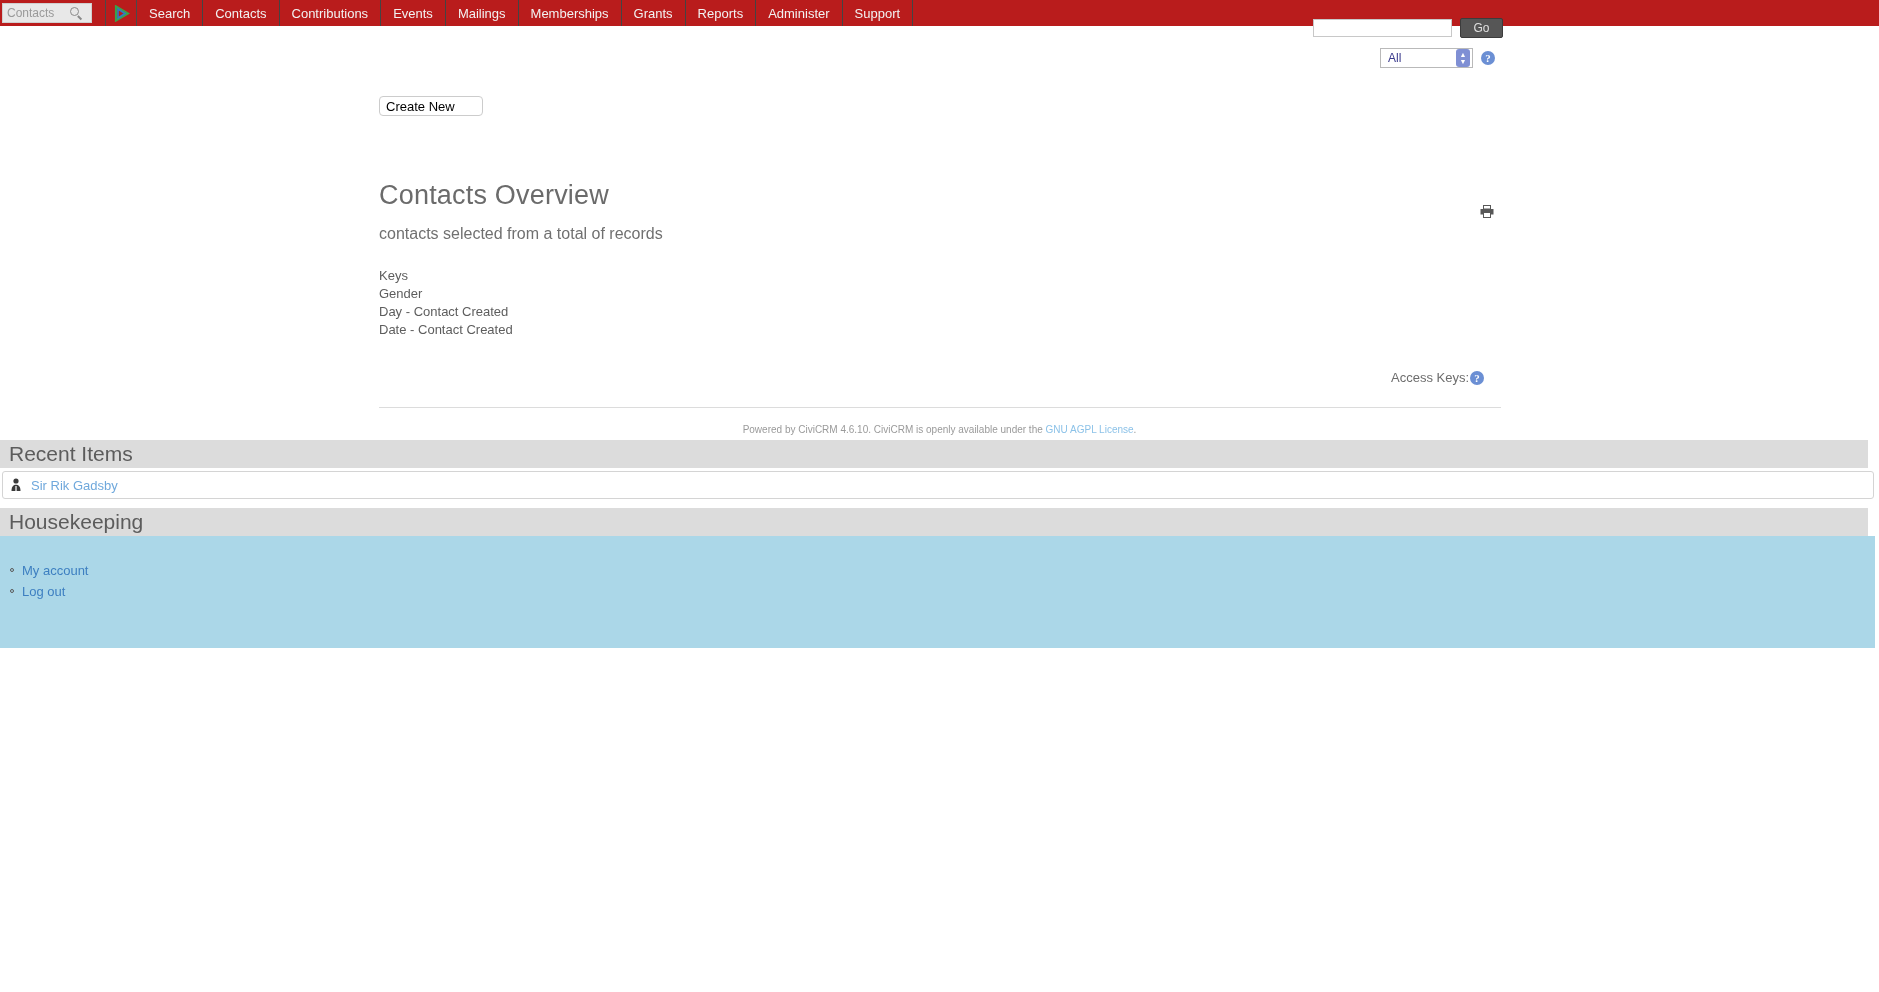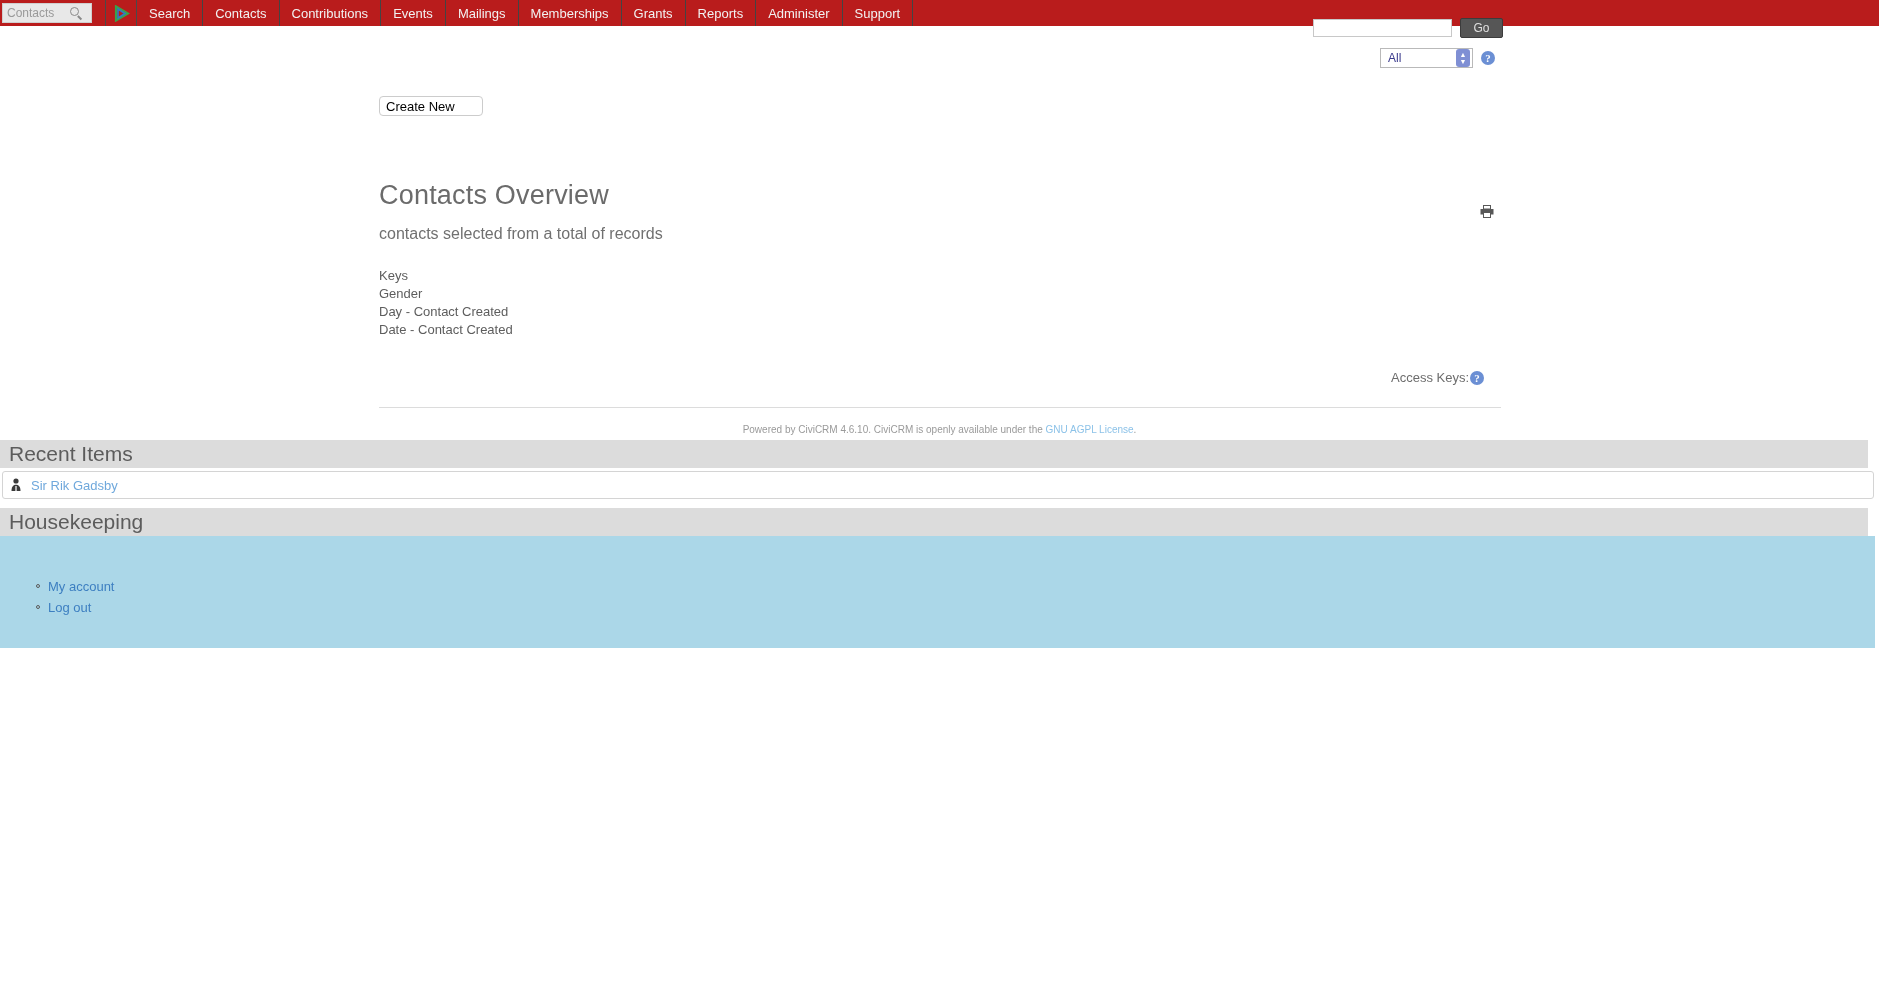--- a/index.html
+++ b/index.html
@@ -312,22 +312,22 @@
   #housekeeping-header { top: 508px; text-align: center; }
   .housekeeping-body {
     position: absolute;
     top: 536px;
     left: 0;
     width: 1875px;
     height: 112px;
     background: #abd7e8;
   }
   .hk-list {
-    margin: 16px;
-    padding: 24px 0 0 32px;
+    margin: 0;
+    padding: 24px 0 0 22px;
     list-style: none;
   }
   .hk-item {
     font-size: 13px;
     line-height: 21px;
     position: relative;
   }
   .hk-item::before {
     content: "";
     position: absolute;

